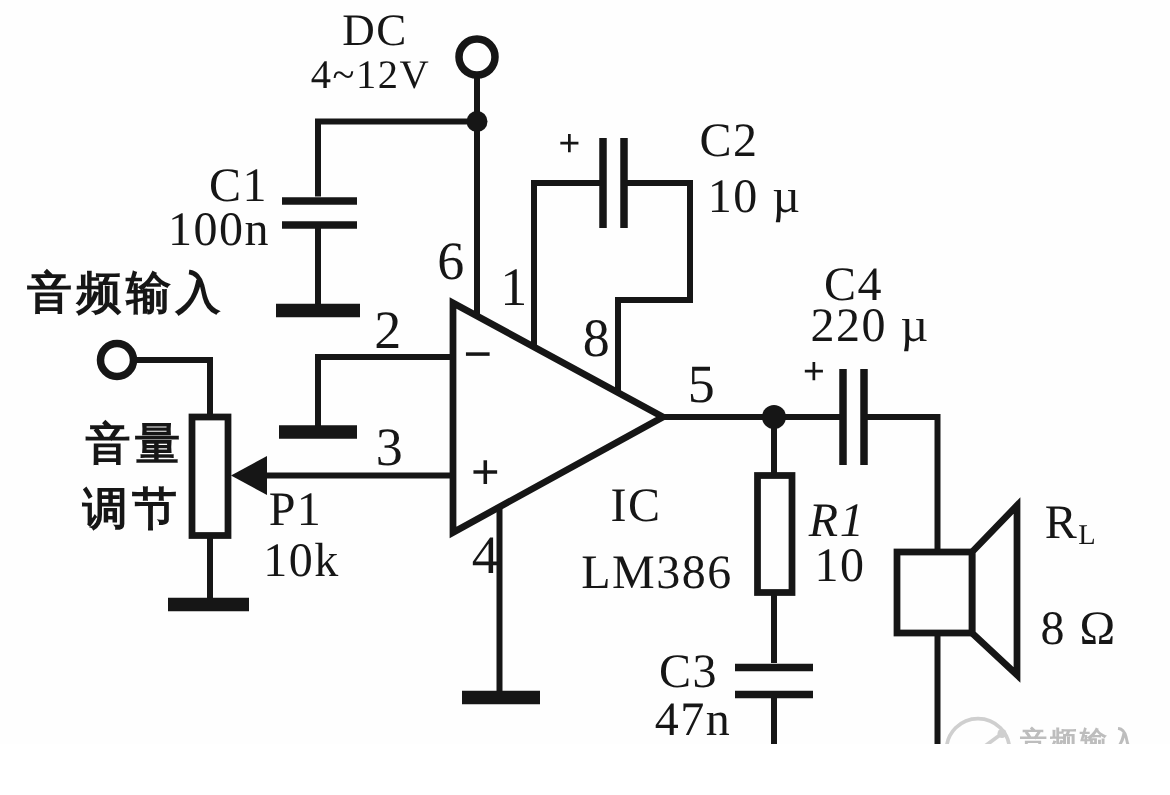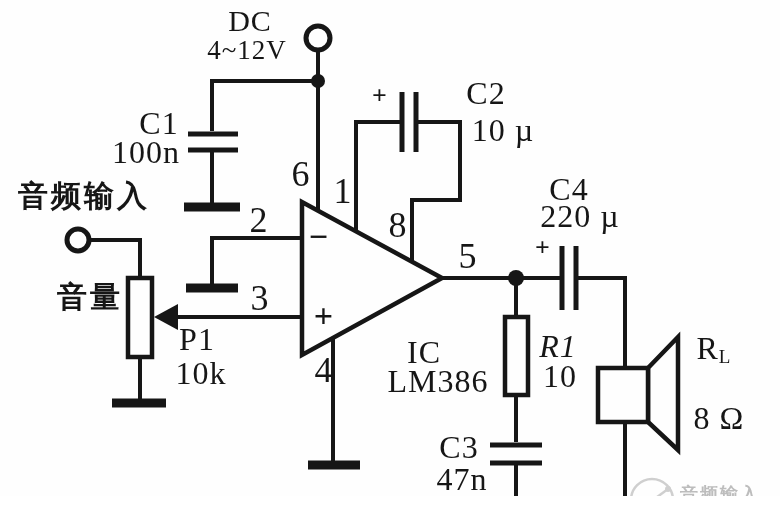--- a/index.html
+++ b/index.html
@@ -132,20 +132,21 @@
   </svg>
 
   <div class="lbl" style="left:250px;top:21px;font-size:30px;">DC</div>
   <div class="lbl" style="left:247px;top:50px;font-size:27px;">4~12V</div>
 
   <div class="lbl" style="left:159px;top:123px;">C1</div>
   <div class="lbl" style="left:146px;top:152px;">100n</div>
 
   <div class="lbl cjk" style="left:84px;top:196px;">音频输入</div>
   <div class="lbl cjk" style="left:90px;top:297px;">音量</div>
+  <div class="lbl cjk" style="left:88px;top:340px;">调节</div>
 
   <div class="lbl" style="left:197px;top:339px;">P1</div>
   <div class="lbl" style="left:201px;top:373px;">10k</div>
 
   <div class="lbl pin" style="left:301px;top:174px;">6</div>
   <div class="lbl pin" style="left:343px;top:191px;">1</div>
   <div class="lbl pin" style="left:259px;top:220px;">2</div>
   <div class="lbl pin" style="left:260px;top:298px;">3</div>
   <div class="lbl pin" style="left:398px;top:225px;">8</div>
   <div class="lbl pin" style="left:468px;top:256px;">5</div>
@@ -155,21 +156,21 @@
   <div class="lbl sym" style="left:324px;top:316px;">+</div>
 
   <div class="lbl pol" style="left:380px;top:96px;">+</div>
   <div class="lbl" style="left:486px;top:93px;">C2</div>
   <div class="lbl" style="left:503px;top:130px;">10 µ</div>
 
   <div class="lbl" style="left:569px;top:189px;">C4</div>
   <div class="lbl" style="left:580px;top:216px;">220 µ</div>
   <div class="lbl pol" style="left:543px;top:248px;">+</div>
 
-  <div class="lbl" style="left:424px;top:352px;">IC</div>
+  <div class="lbl" style="left:424px;top:336px;">IC</div>
   <div class="lbl" style="left:438px;top:381px;">LM386</div>
 
   <div class="lbl" style="left:558px;top:346px;font-style:italic;">R1</div>
   <div class="lbl" style="left:560px;top:376px;">10</div>
 
   <div class="lbl" style="left:459px;top:447px;">C3</div>
   <div class="lbl" style="left:462px;top:479px;">47n</div>
 
   <div class="lbl" style="left:714px;top:349px;"><span>R</span><span class="sub">L</span></div>
   <div class="lbl" style="left:719px;top:418px;">8 Ω</div>

